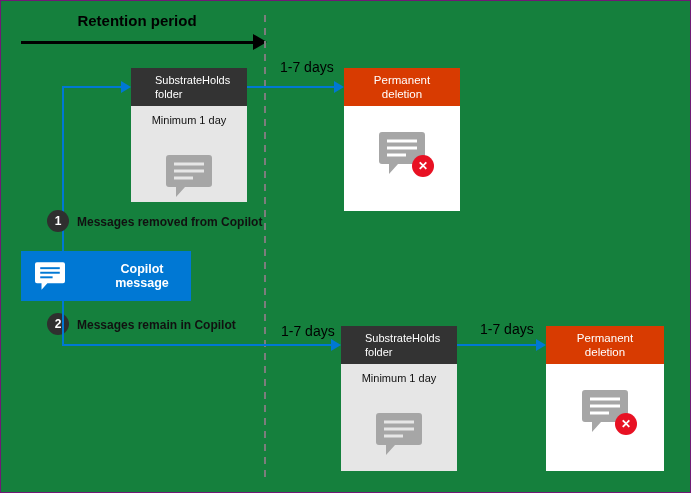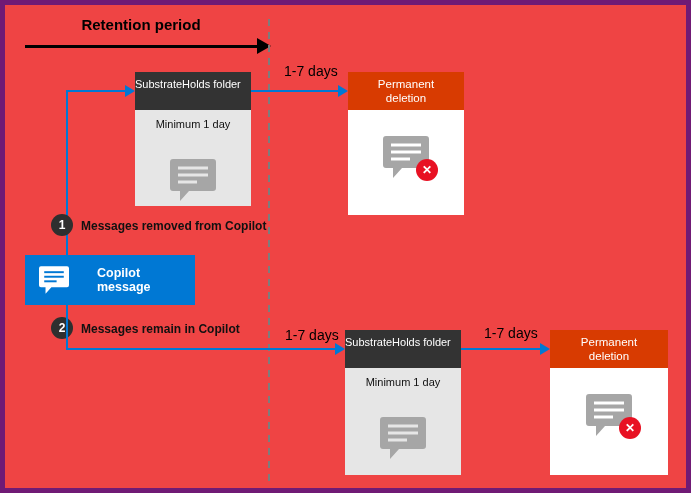--- a/index.html
+++ b/index.html
@@ -1,32 +1,32 @@
 <!DOCTYPE html>
 <html><head>
 <meta charset="utf-8">
 <style>
   html,body{margin:0;padding:0;background:#b9b9b9;font-family:"Liberation Sans",sans-serif;}
   .canvas{
     position:relative;width:691px;height:493px;margin:0 auto;
-    background:#ef4444;border:5px solid #701a75;box-sizing:border-box;
+    background:#15803d;border:1px solid #701a75;box-sizing:border-box;
     overflow:hidden;color:#1a1a1a;
   }
   
   .title{position:absolute;left:20px;top:11px;width:232px;text-align:center;
          font-size:15px;font-weight:bold;color:#000;}
   .black-line{position:absolute;left:20px;top:40px;width:233px;height:0;border-top:3px solid #000;}
   .black-head{position:absolute;left:252px;top:33px;width:0;height:0;
               border-top:8px solid transparent;border-bottom:8px solid transparent;border-left:14px solid #000;}
   
   .dashed{position:absolute;left:263px;top:14px;width:2px;height:466px;
           background:repeating-linear-gradient(to bottom,#7d7d7d 0 7px,transparent 7px 13px);}
   
   .dark-box{position:absolute;background:#333333;color:#fff;font-size:11px;line-height:1.3;
-            padding:5px 0;box-sizing:border-box;}
+            padding:5px 24px;box-sizing:border-box;}
   .orange-box{position:absolute;background:#d83b01;color:#fff;font-size:11.5px;line-height:1.25;
               display:flex;align-items:center;justify-content:center;text-align:center;
               box-sizing:border-box;padding:14px 20px;}
   .panel{position:absolute;display:flex;flex-direction:column;align-items:center;
          box-sizing:border-box;padding-top:8px;}
   .panel.light{background:#e6e6e6;gap:20px;}
   .panel.white{background:#ffffff;}
   .panel .min-label{font-size:11px;color:#111;}
   .icon-wrap{position:relative;margin-top:9px;line-height:0;}
   .panel.white .icon-wrap{margin-top:18px;}
@@ -36,21 +36,21 @@
   .arrow-right{position:absolute;width:0;height:0;
                border-top:6px solid transparent;border-bottom:6px solid transparent;border-left:10px solid #0078d4;}
   
   .duration{position:absolute;font-size:14px;color:#000;}
   .step-badge{position:absolute;width:22px;height:22px;border-radius:50%;background:#2f2f2f;color:#fff;
               display:flex;align-items:center;justify-content:center;font-size:12px;font-weight:bold;}
   .step-label{position:absolute;font-size:12px;font-weight:600;color:#111;}
   
   .copilot-box{position:absolute;left:20px;top:250px;width:170px;height:50px;background:#0078d4;
                display:flex;align-items:center;box-sizing:border-box;padding-left:14px;}
-  .copilot-box .label{color:#fff;font-size:12.5px;font-weight:bold;margin-left:28px;}
+  .copilot-box .label{color:#fff;font-size:12.5px;font-weight:bold;margin-left:28px;text-align:center;}
   
   .x-badge{position:absolute;right:-9px;bottom:-3px;width:22px;height:22px;border-radius:50%;
            background:#e81123;color:#fff;display:flex;align-items:center;justify-content:center;
            font-size:12px;font-weight:bold;line-height:1;}
 </style>
 </head>
 <body>
 
 <div class="canvas">
 

